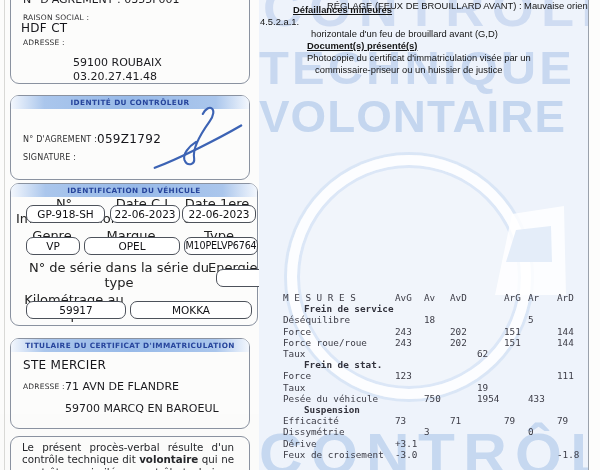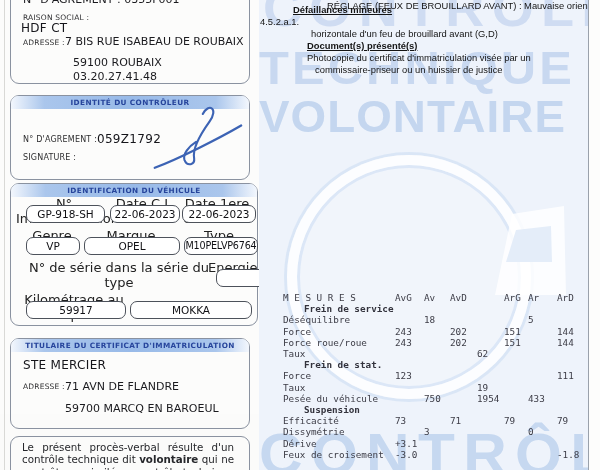--- a/index.html
+++ b/index.html
@@ -60,21 +60,20 @@
 <div id="stage">
 
   <div class="left-page">
     <div class="scan-edge"></div>
 
     <div class="obox" style="left:10px;top:-30px;width:238px;height:112px;">
       <div class="clip-line" style="left:12px;top:22px;">N° D'AGREMENT :  0355F001</div>
       <div class="lab7" style="left:12px;top:42px;">RAISON SOCIAL :</div>
       <div class="val12" style="left:10px;top:50px;">HDF CT</div>
       <div class="lab7" style="left:12px;top:67px;">ADRESSE :</div>
-      <div class="val11" style="left:54px;top:64px;">7 BIS RUE ISABEAU DE ROUBAIX</div>
       <div class="val11" style="left:62px;top:85px;">59100 ROUBAIX</div>
       <div class="val11" style="left:62px;top:99px;">03.20.27.41.48</div>
     </div>
 
     <div class="obox" style="left:10px;top:95px;width:238px;height:83px;">
       <div class="band">IDENTITÉ DU CONTRÔLEUR</div>
       <div class="lab7" style="left:12px;top:39px;font-size:8px;">N° D'AGREMENT :</div>
       <div class="val12" style="left:86px;top:36px;">059Z1792</div>
       <div class="lab7" style="left:12px;top:57px;font-size:8px;">SIGNATURE :</div>
       <svg style="position:absolute;left:138px;top:4px;" width="96" height="76" viewBox="0 0 100 78">

